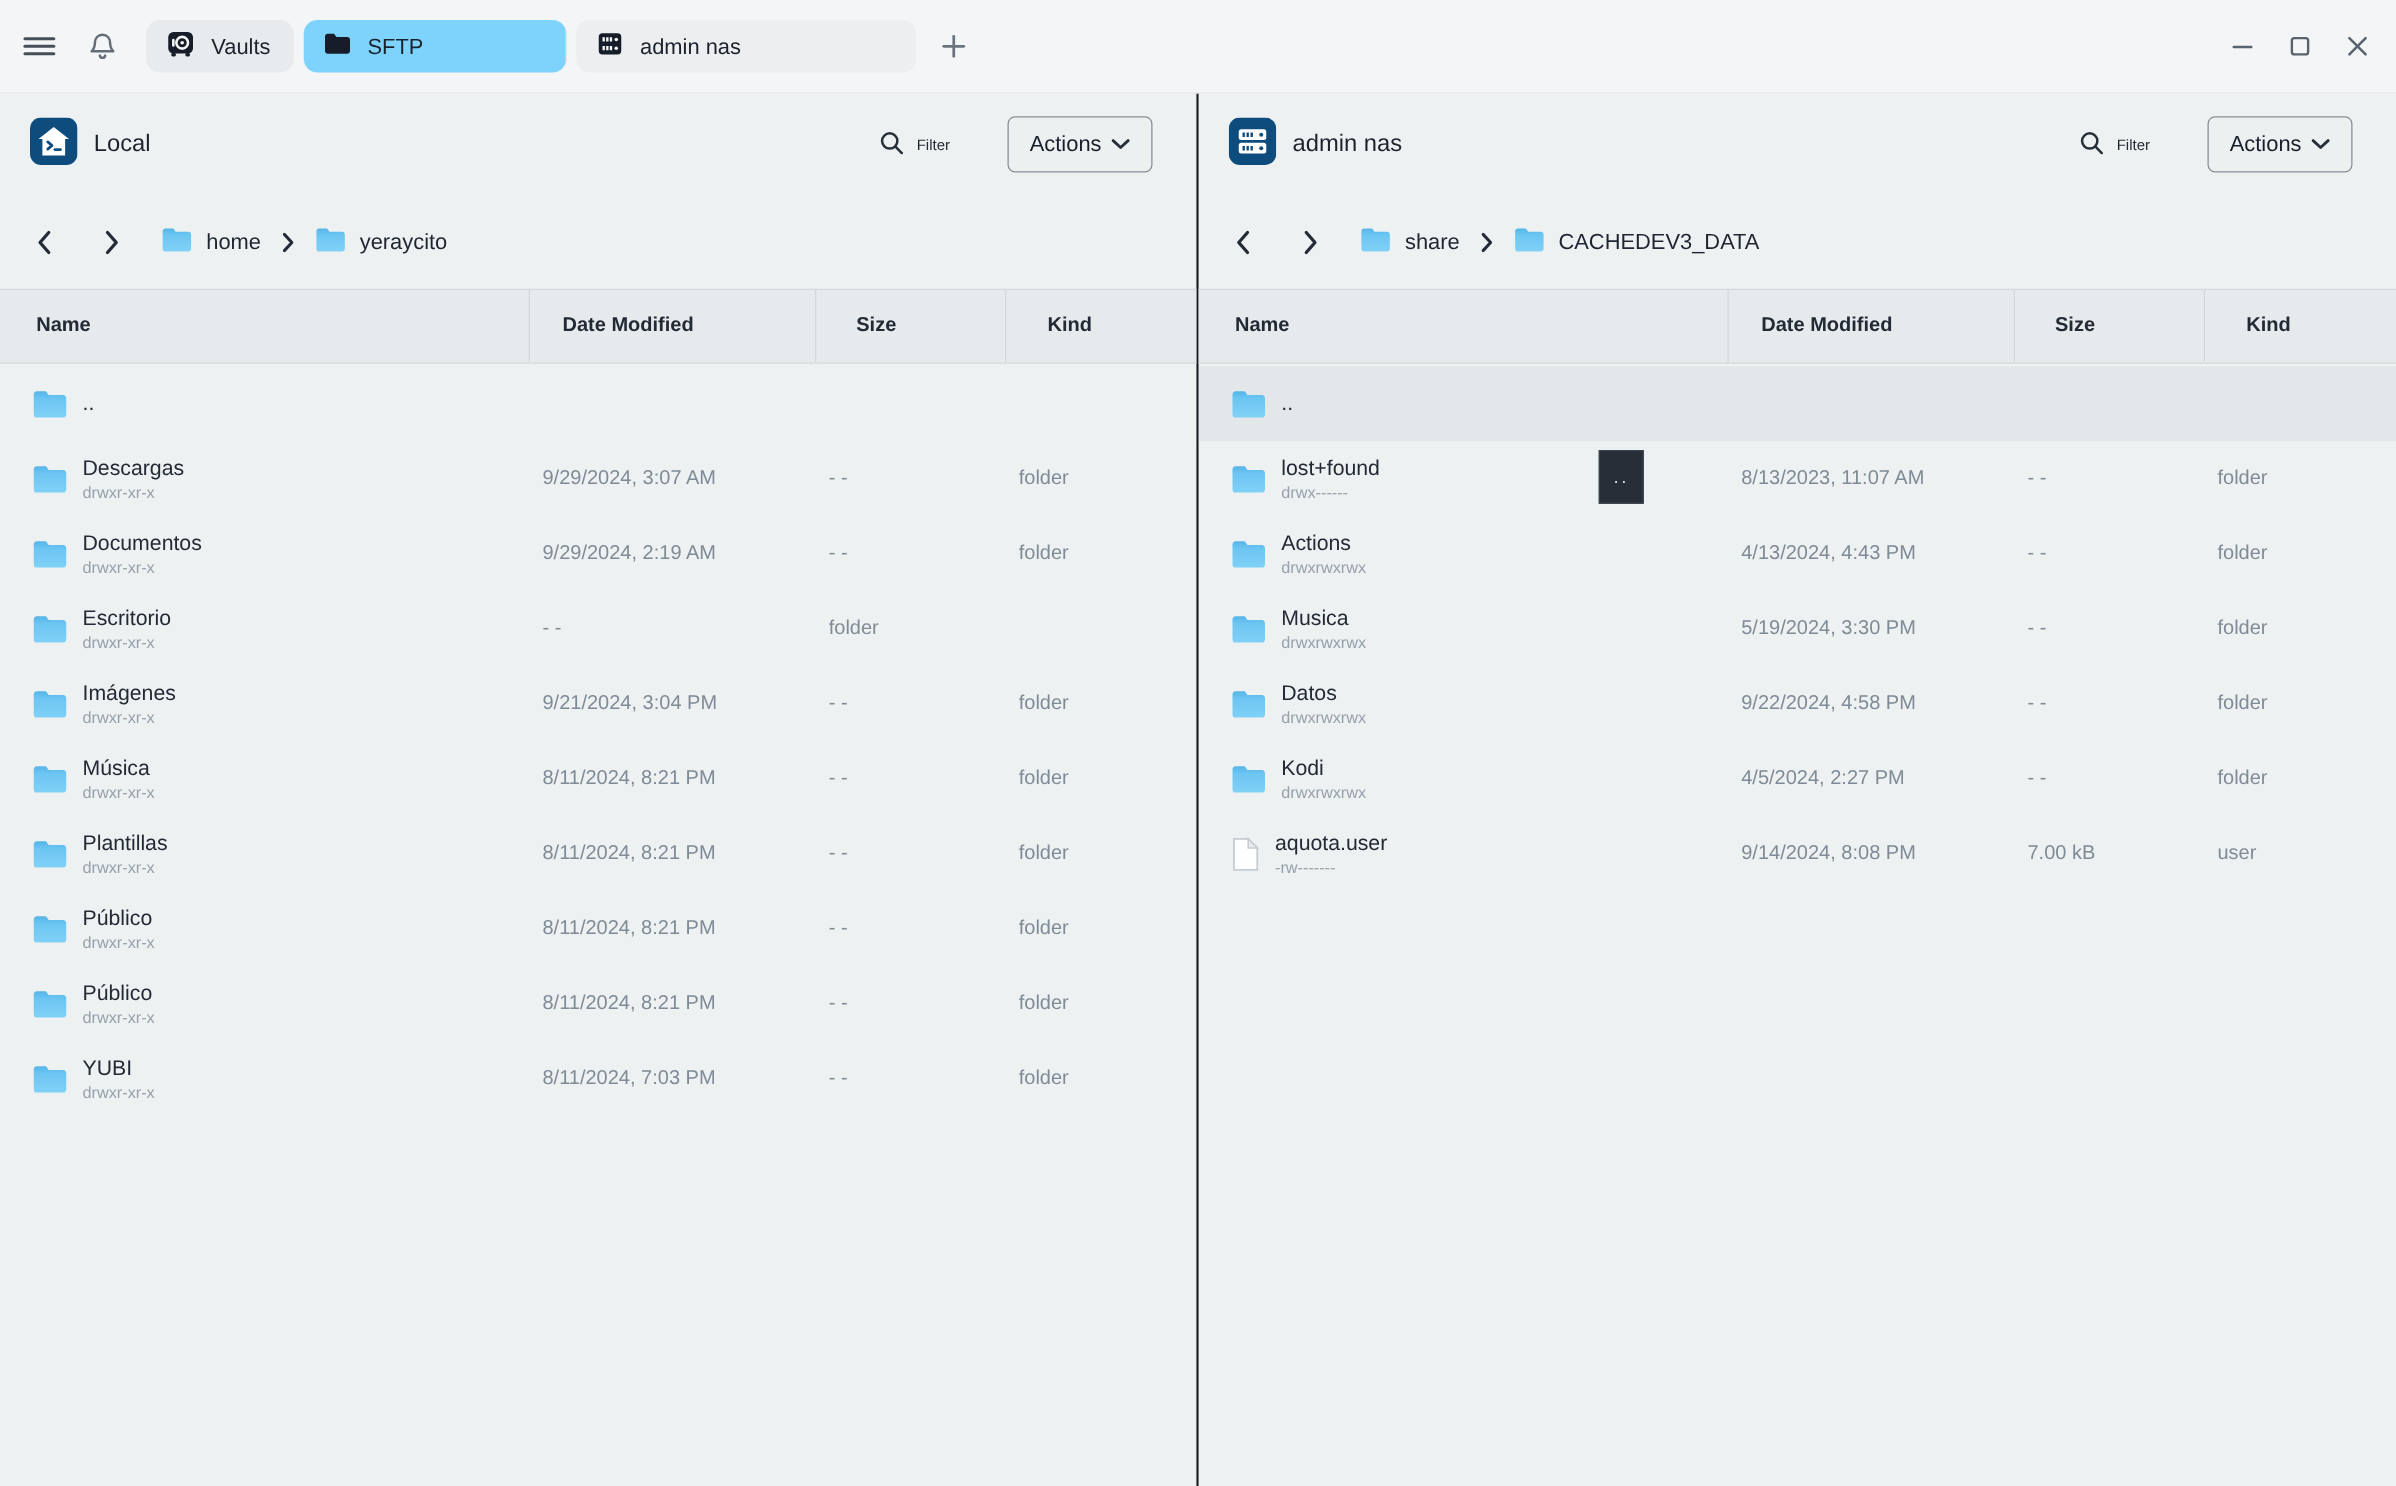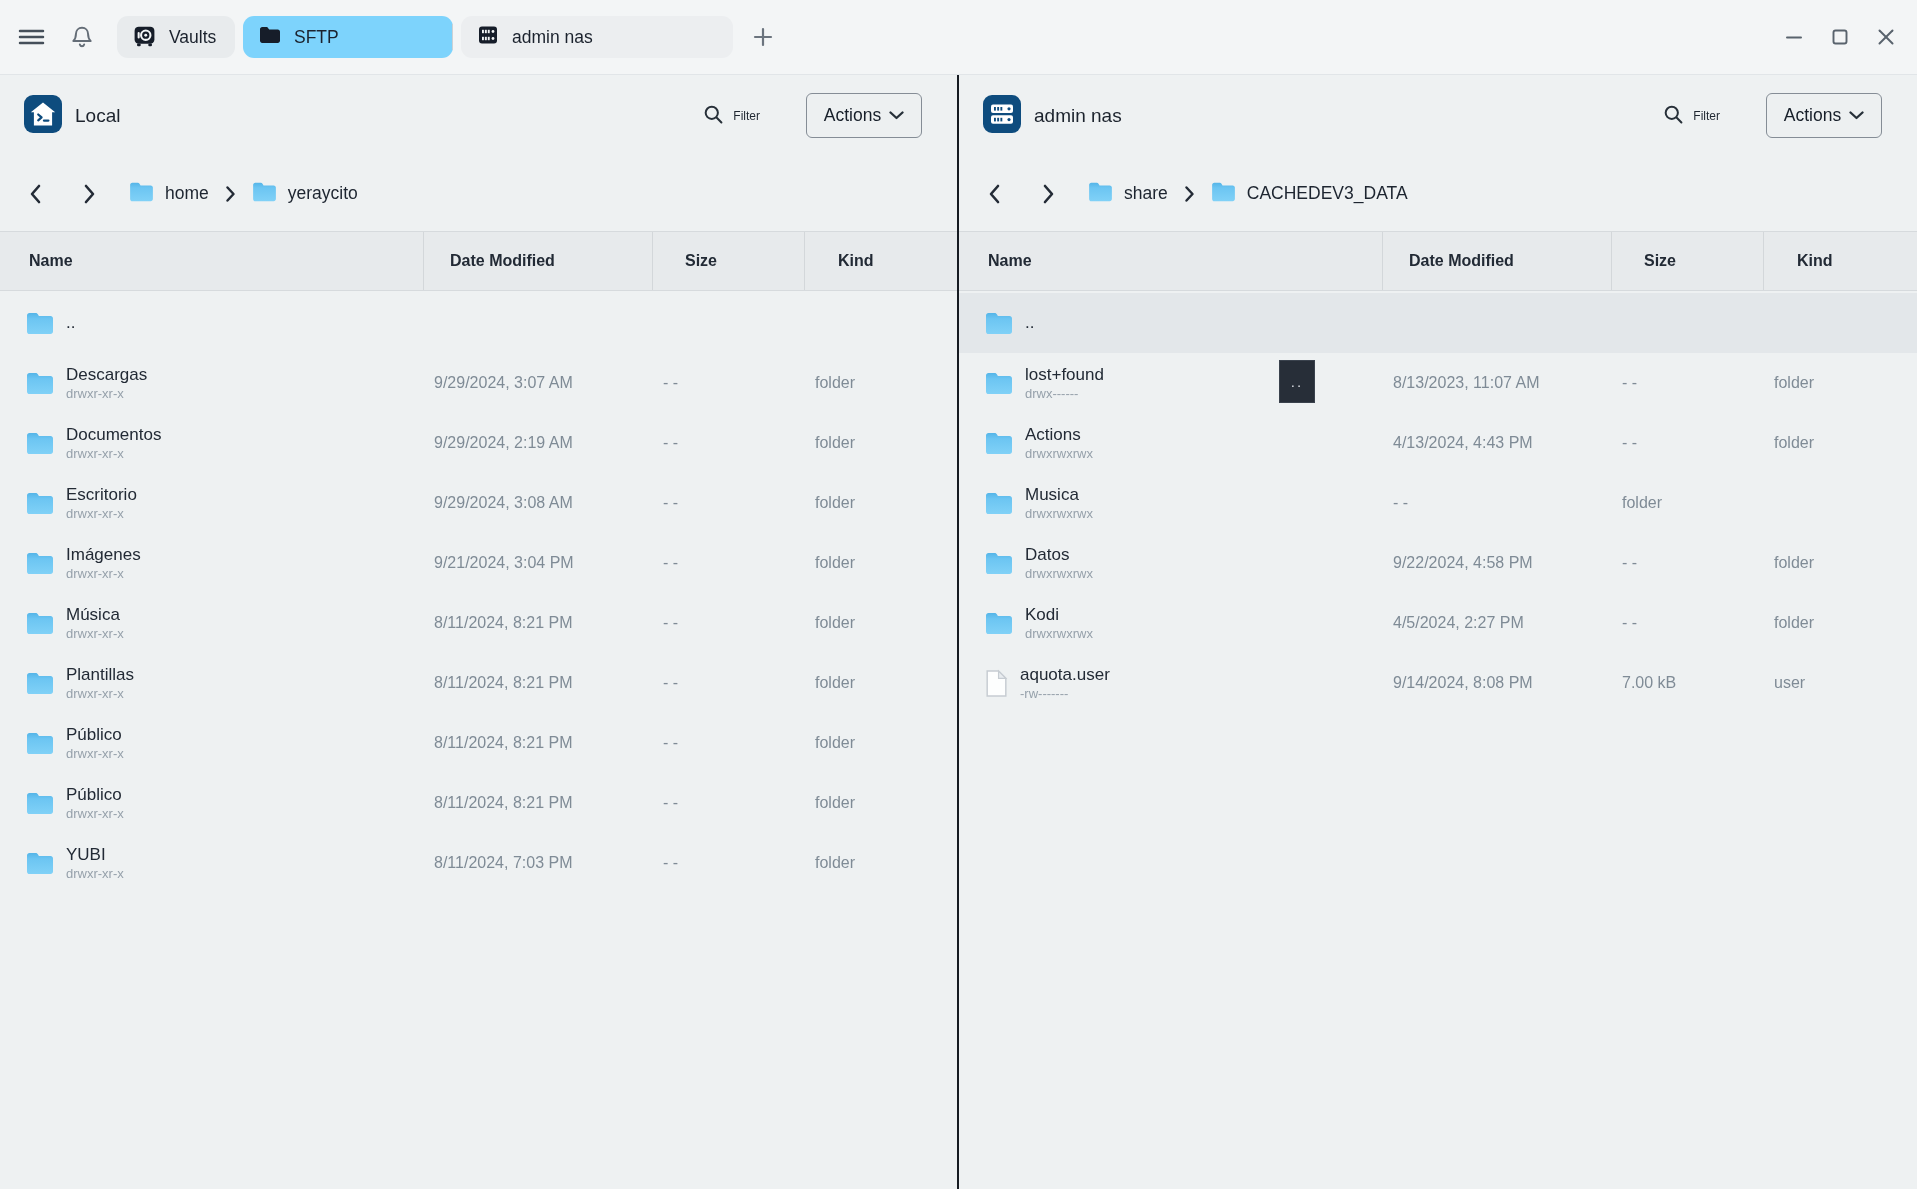--- a/index.html
+++ b/index.html
@@ -292,21 +292,20 @@
       <span class="f-ic">
                 <svg width="28" height="24" viewBox="0 0 28 24">
                   <path d="M1 4.5C1 3.1 2.1 2 3.5 2h6.2c.8 0 1.6.4 2 1.1l1.2 1.9h11.6c1.4 0 2.5 1.1 2.5 2.5v13c0 1.4-1.1 2.5-2.5 2.5h-22C2.1 23 1 21.9 1 20.5Z" fill="url(#fg)"></path>
                 </svg>
               </span>
       <span class="nm-wrap">
         <div class="nm">Escritorio</div>
         <div class="perms">drwxr-xr-x</div>
       </span>
     </div>
-    <div class="cell c-date">9/29/2024, 3:08 AM</div>
     <div class="cell c-size">- -</div>
     <div class="cell c-kind">folder</div>
   </div>
 
   <div class="row">
     <div class="cell c-name">
       <span class="f-ic">
                 <svg width="28" height="24" viewBox="0 0 28 24">
                   <path d="M1 4.5C1 3.1 2.1 2 3.5 2h6.2c.8 0 1.6.4 2 1.1l1.2 1.9h11.6c1.4 0 2.5 1.1 2.5 2.5v13c0 1.4-1.1 2.5-2.5 2.5h-22C2.1 23 1 21.9 1 20.5Z" fill="url(#fg)"></path>
                 </svg>
@@ -547,20 +546,21 @@
       <span class="f-ic">
                 <svg width="28" height="24" viewBox="0 0 28 24">
                   <path d="M1 4.5C1 3.1 2.1 2 3.5 2h6.2c.8 0 1.6.4 2 1.1l1.2 1.9h11.6c1.4 0 2.5 1.1 2.5 2.5v13c0 1.4-1.1 2.5-2.5 2.5h-22C2.1 23 1 21.9 1 20.5Z" fill="url(#fg)"></path>
                 </svg>
               </span>
       <span class="nm-wrap">
         <div class="nm">Musica</div>
         <div class="perms">drwxrwxrwx</div>
       </span>
     </div>
+    <div class="cell c-date">5/19/2024, 3:30 PM</div>
     <div class="cell c-size">- -</div>
     <div class="cell c-kind">folder</div>
   </div>
 
   <div class="row">
     <div class="cell c-name">
       <span class="f-ic">
                 <svg width="28" height="24" viewBox="0 0 28 24">
                   <path d="M1 4.5C1 3.1 2.1 2 3.5 2h6.2c.8 0 1.6.4 2 1.1l1.2 1.9h11.6c1.4 0 2.5 1.1 2.5 2.5v13c0 1.4-1.1 2.5-2.5 2.5h-22C2.1 23 1 21.9 1 20.5Z" fill="url(#fg)"></path>
                 </svg>

